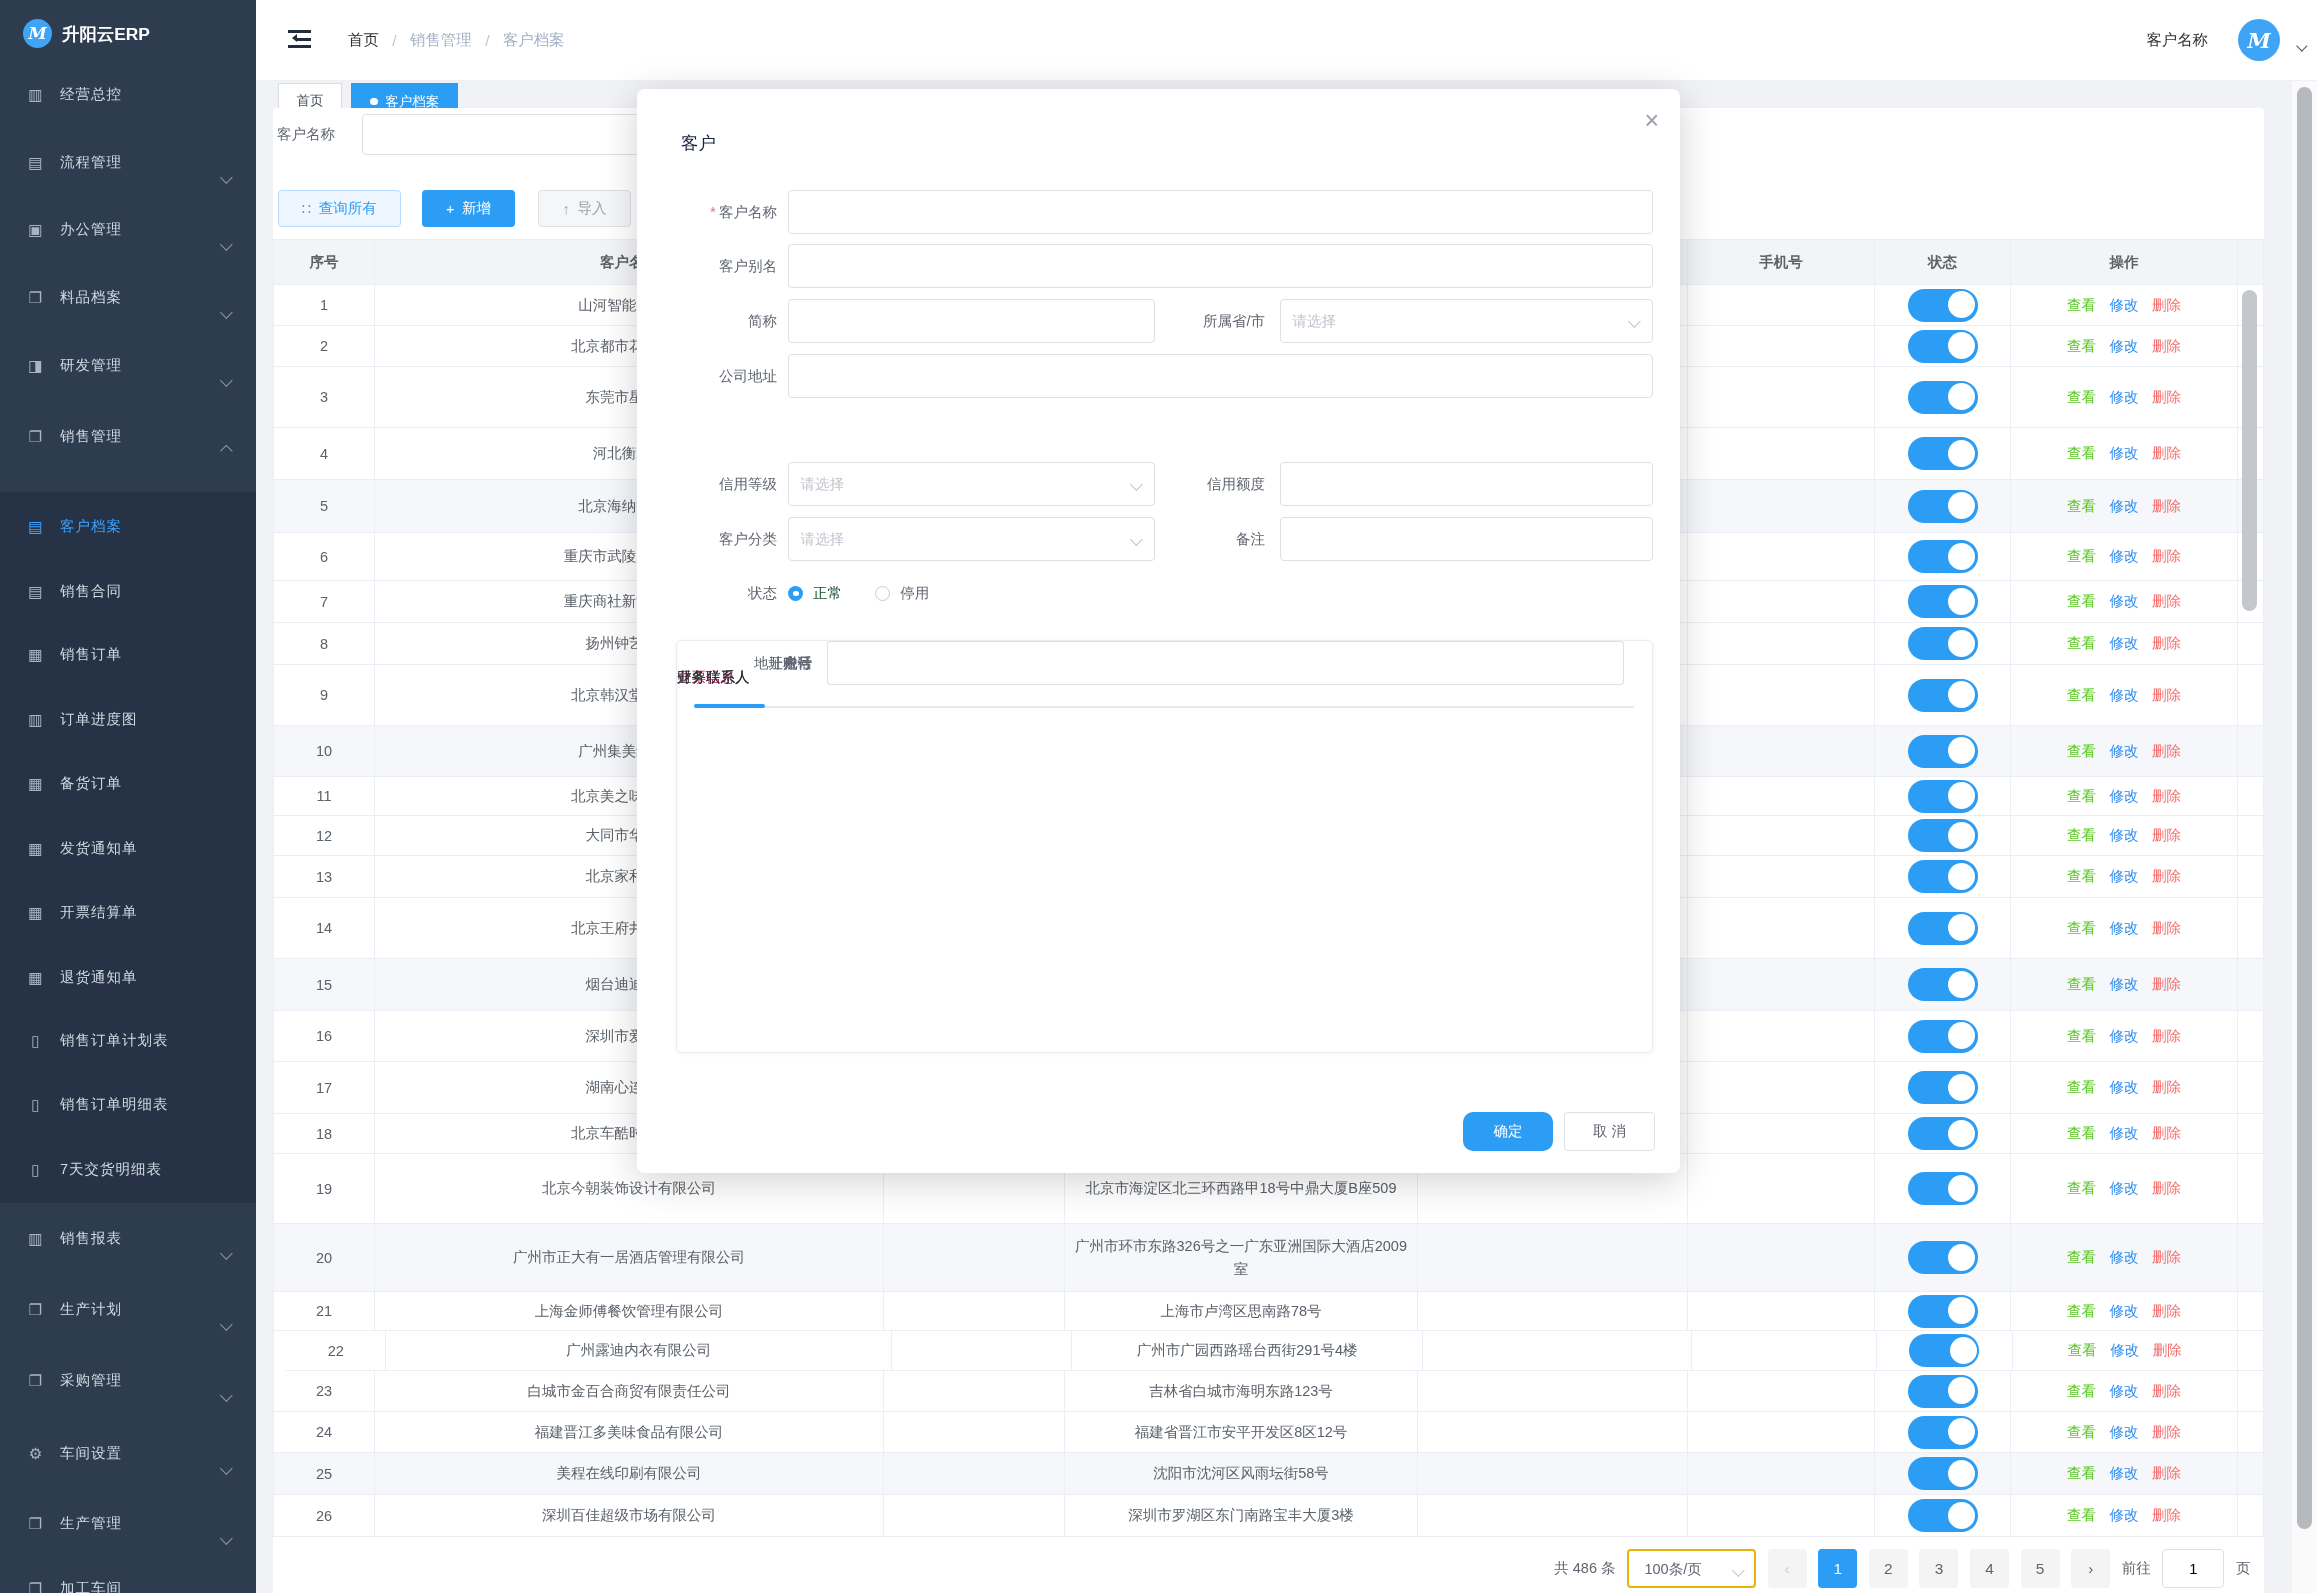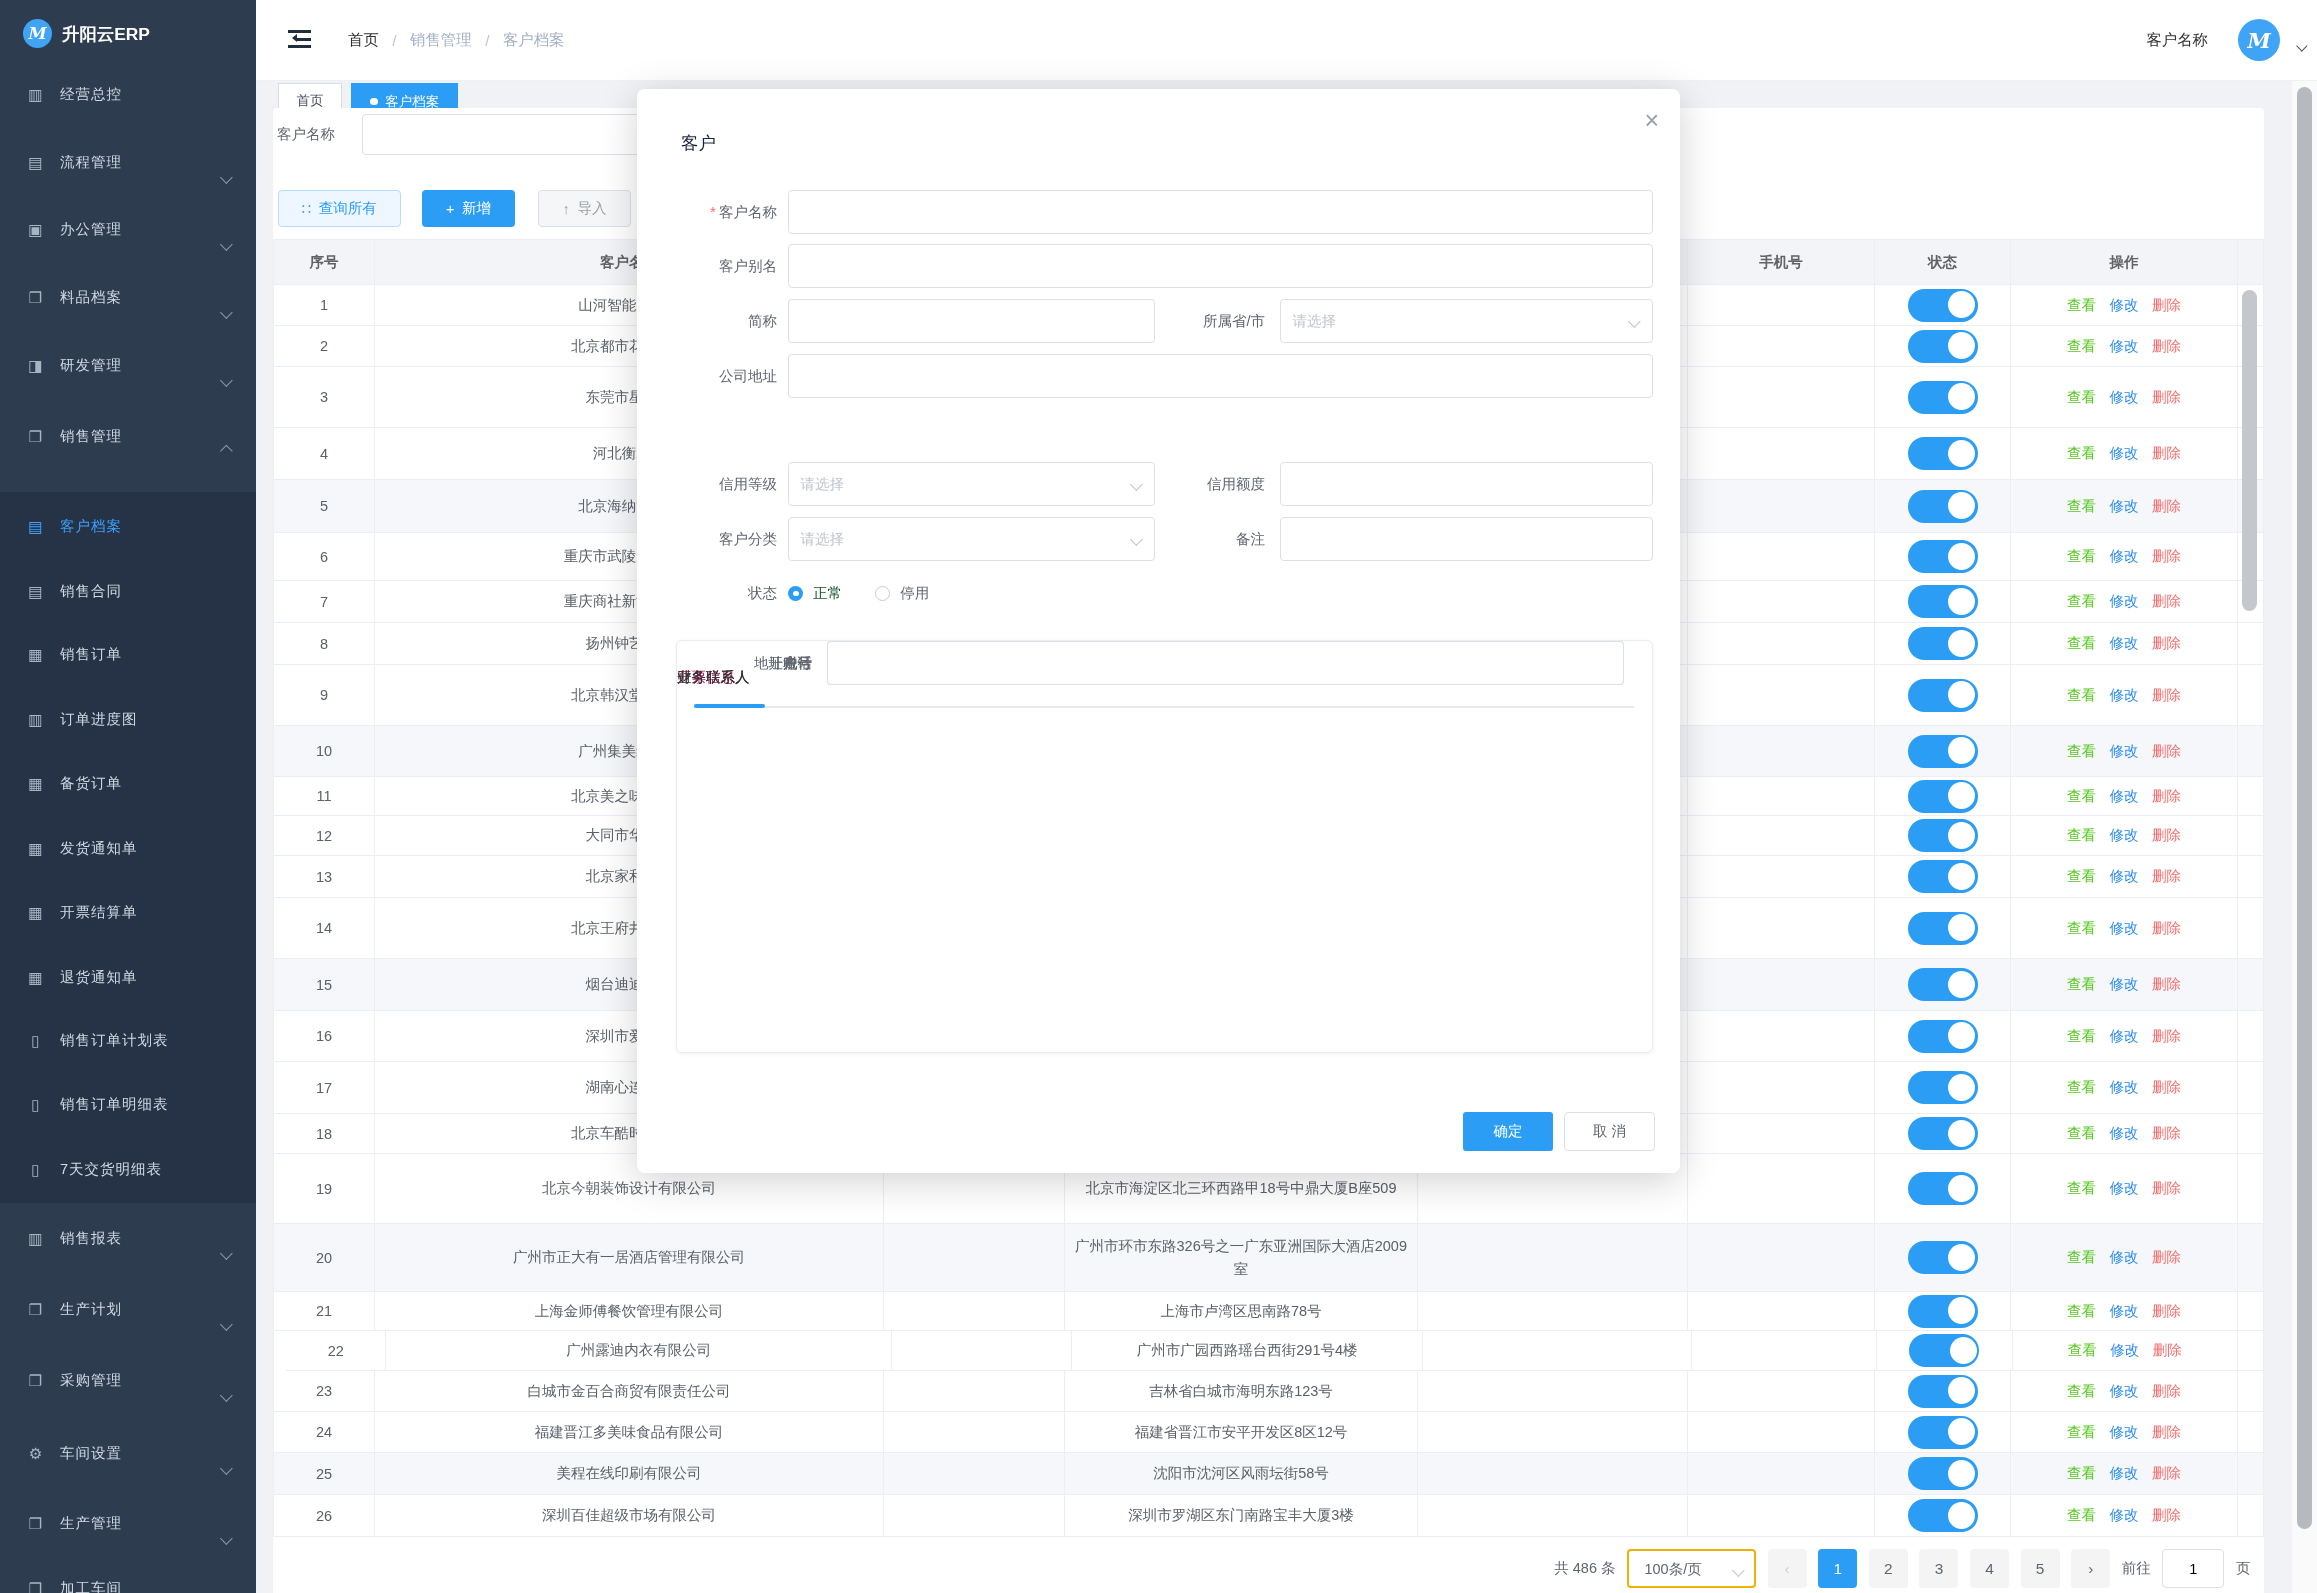--- a/index.html
+++ b/index.html
@@ -112,21 +112,21 @@
 
   .tabcard{position:absolute;left:39px;top:551px;width:977px;height:413px;border:1px solid #e9ecf2;border-radius:5.8px;background:#fff;box-shadow:0 1px 5.8px rgba(0,0,0,.05);}
   .ttab{position:absolute;top:27px;font-size:14.5px;color:#303133;cursor:pointer;}
   .ttab.active{color:#be185d;}
   .ttrack{position:absolute;left:17.4px;top:65px;width:940px;height:1.9px;background:#e6e9ef;}
   .tbar{position:absolute;left:17.4px;top:63px;width:71px;height:3.9px;background:#2b9df4;border-radius:1.9px;}
   .frow{position:absolute;left:0;width:100%;height:44px;}
   .flbl2{position:absolute;left:0;width:135px;text-align:right;line-height:44px;font-size:14.5px;color:#5f6570;}
   .finp2{position:absolute;left:150px;width:797px;height:44px;border:1px solid #dcdfe6;border-radius:3.9px;font-size:14.5px;padding:0 11.6px;outline:none;}
 
-  .btn-ok{position:absolute;left:826px;top:1023px;width:90px;height:39px;background:#2b9df4;color:#fff;border:none;border-radius:3px;font-size:14.5px;cursor:pointer;}
+  .btn-ok{position:absolute;left:826px;top:1023px;width:90px;height:39px;background:#2b9df4;color:#fff;border:none;border-radius:10px;font-size:14.5px;cursor:pointer;}
   .btn-cancel{position:absolute;left:927px;top:1023px;width:91px;height:39px;background:#fff;color:#5f6570;border:1px solid #dcdfe6;border-radius:3.9px;font-size:14.5px;cursor:pointer;}
 </style>
 </head>
 <body>
 
 <div id="app">
 
   <aside class="sidebar">
     <div class="logo-row">
       <span class="logo-circle">M</span>

